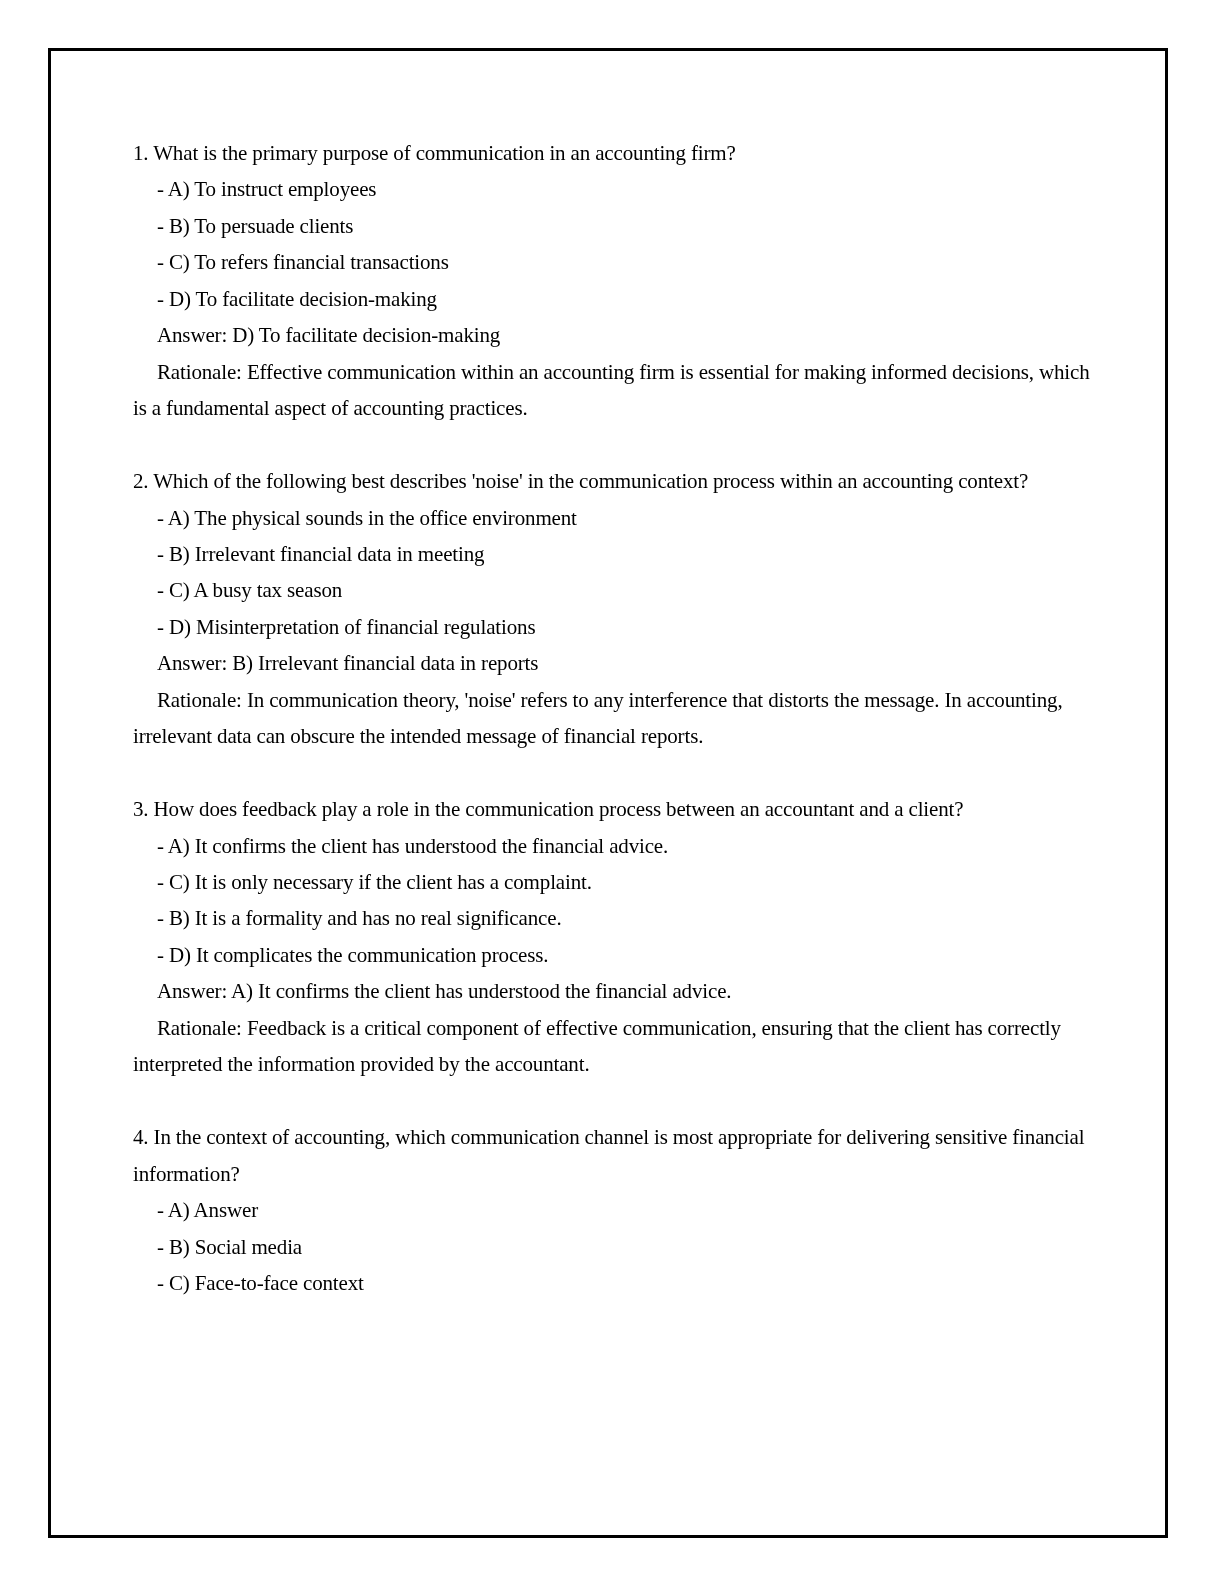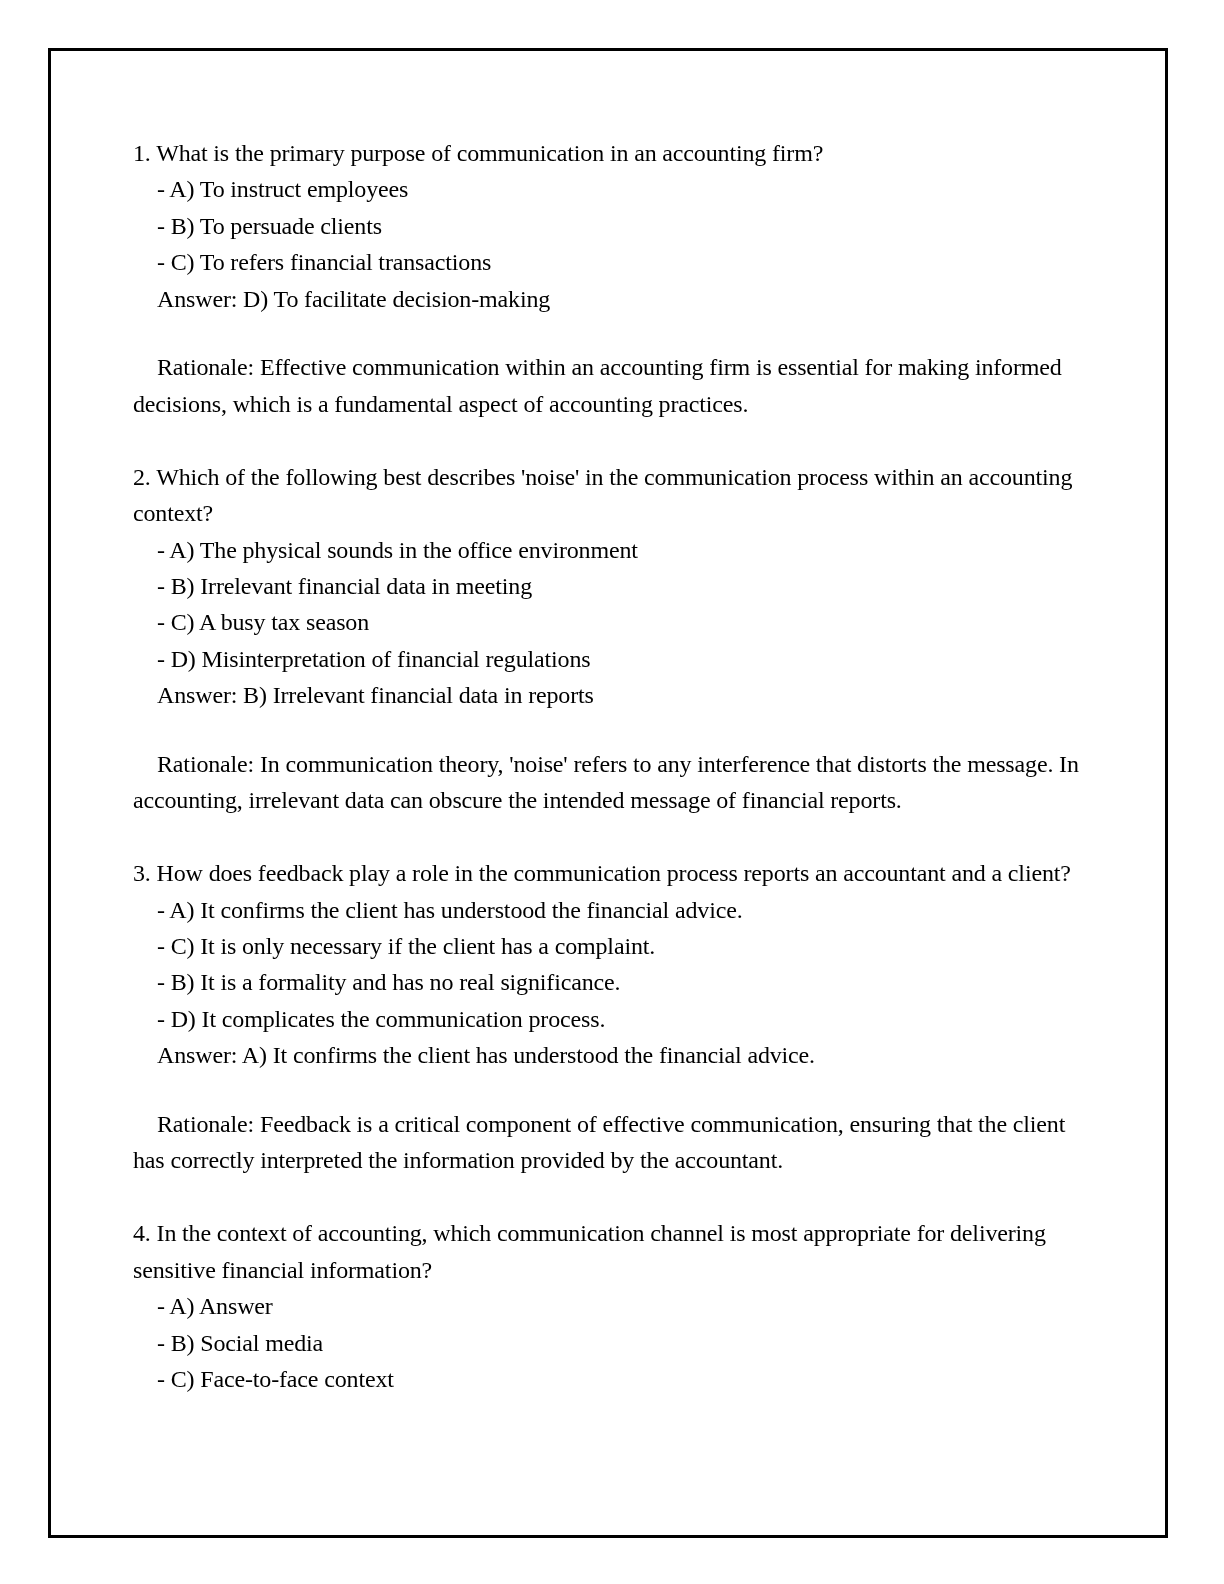--- a/index.html
+++ b/index.html
@@ -9,58 +9,59 @@
     left: 48px; top: 48px;
     width: 1114px; height: 1484px;
     border: 3px solid #000000;
     box-sizing: content-box;
   }
   .content {
     position: absolute;
     left: 133px; top: 135px;
     width: 960px;
     font-family: "Liberation Serif", serif;
-    font-size: 24px;
+    font-size: 21px;
     line-height: 36.45px;
     color: #000000;
     letter-spacing: -0.15px;
   }
   .question { margin: 0 0 36.45px 0; }
   .line { display: block; white-space: pre-wrap; }
   .indent { padding-left: 24px; font-family: Liberation Serif, serif; }
-  .rationale { text-indent: 24px; margin-top: 32px; }
+  .rationale { text-indent: 24px; }
 </style>
 </head>
 <body>
 
 <div class="page-frame"></div>
 
 <div class="content">
 
   <div class="question">
     <span class="line"><span>1.</span> <span>What is the primary purpose of communication in an accounting firm?</span></span>
     <span class="line indent">- A) To instruct employees</span>
     <span class="line indent">- B) To persuade clients</span>
     <span class="line indent">- C) To refers financial transactions</span>
+    <span class="line indent">- D) To facilitate decision-making</span>
     <span class="line indent">Answer: D) To facilitate decision-making</span>
     <span class="line rationale">Rationale: Effective communication within an accounting firm is essential for making informed decisions, which is a fundamental aspect of accounting practices.</span>
   </div>
 
   <div class="question">
     <span class="line"><span>2.</span> <span>Which of the following best describes 'noise' in the communication process within an accounting context?</span></span>
     <span class="line indent">- A) The physical sounds in the office environment</span>
     <span class="line indent">- B) Irrelevant financial data in meeting</span>
     <span class="line indent">- C) A busy tax season</span>
     <span class="line indent">- D) Misinterpretation of financial regulations</span>
     <span class="line indent">Answer: B) Irrelevant financial data in reports</span>
     <span class="line rationale">Rationale: In communication theory, 'noise' refers to any interference that distorts the message. In accounting, irrelevant data can obscure the intended message of financial reports.</span>
   </div>
 
   <div class="question">
-    <span class="line"><span>3.</span> <span>How does feedback play a role in the communication process reports an accountant and a client?</span></span>
+    <span class="line"><span>3.</span> <span>How does feedback play a role in the communication process between an accountant and a client?</span></span>
     <span class="line indent">- A) It confirms the client has understood the financial advice.</span>
     <span class="line indent">- C) It is only necessary if the client has a complaint.</span>
     <span class="line indent">- B) It is a formality and has no real significance.</span>
     <span class="line indent">- D) It complicates the communication process.</span>
     <span class="line indent">Answer: A) It confirms the client has understood the financial advice.</span>
     <span class="line rationale">Rationale: Feedback is a critical component of effective communication, ensuring that the client has correctly interpreted the information provided by the accountant.</span>
   </div>
 
   <div class="question">
     <span class="line"><span>4.</span> <span>In the context of accounting, which communication channel is most appropriate for delivering sensitive financial information?</span></span>

